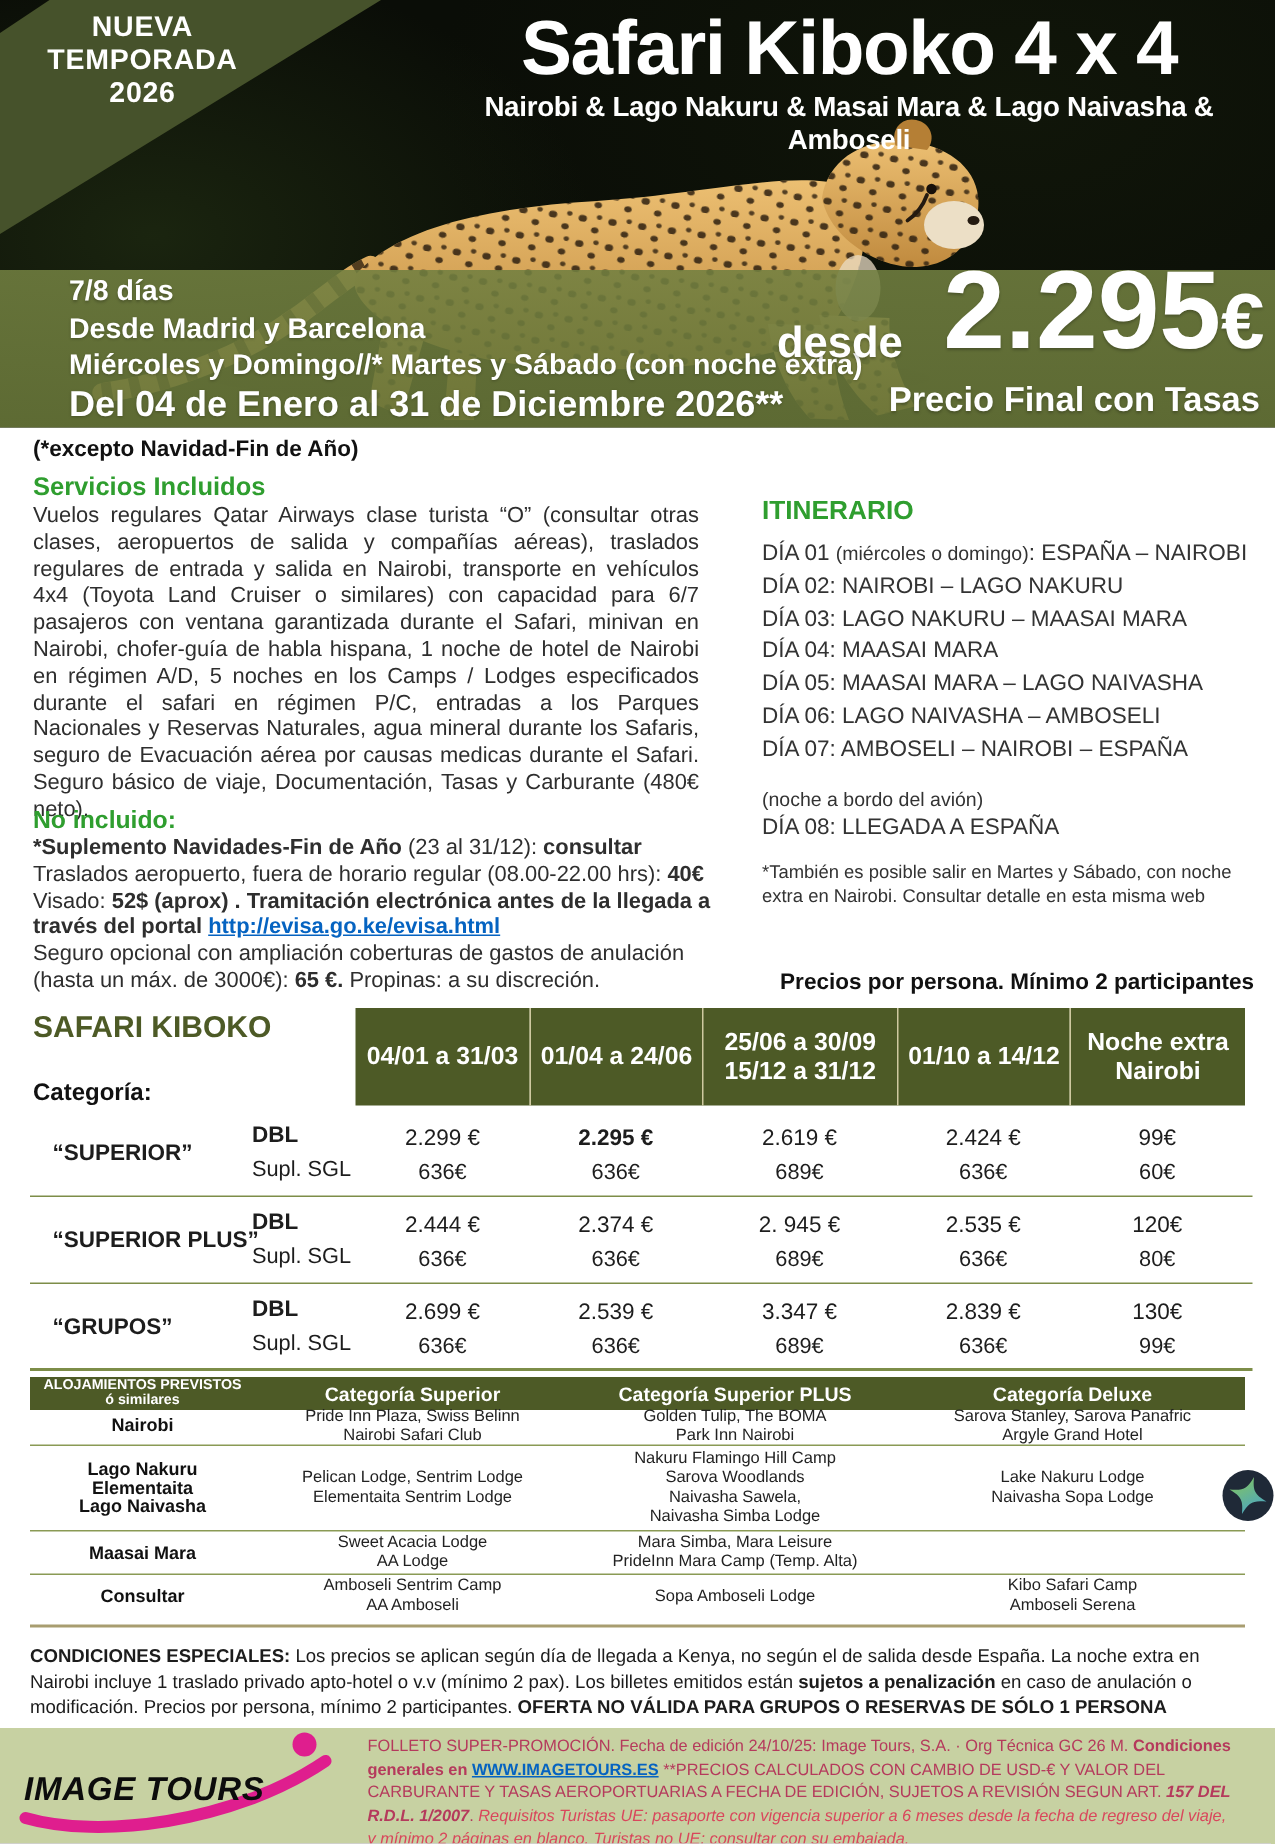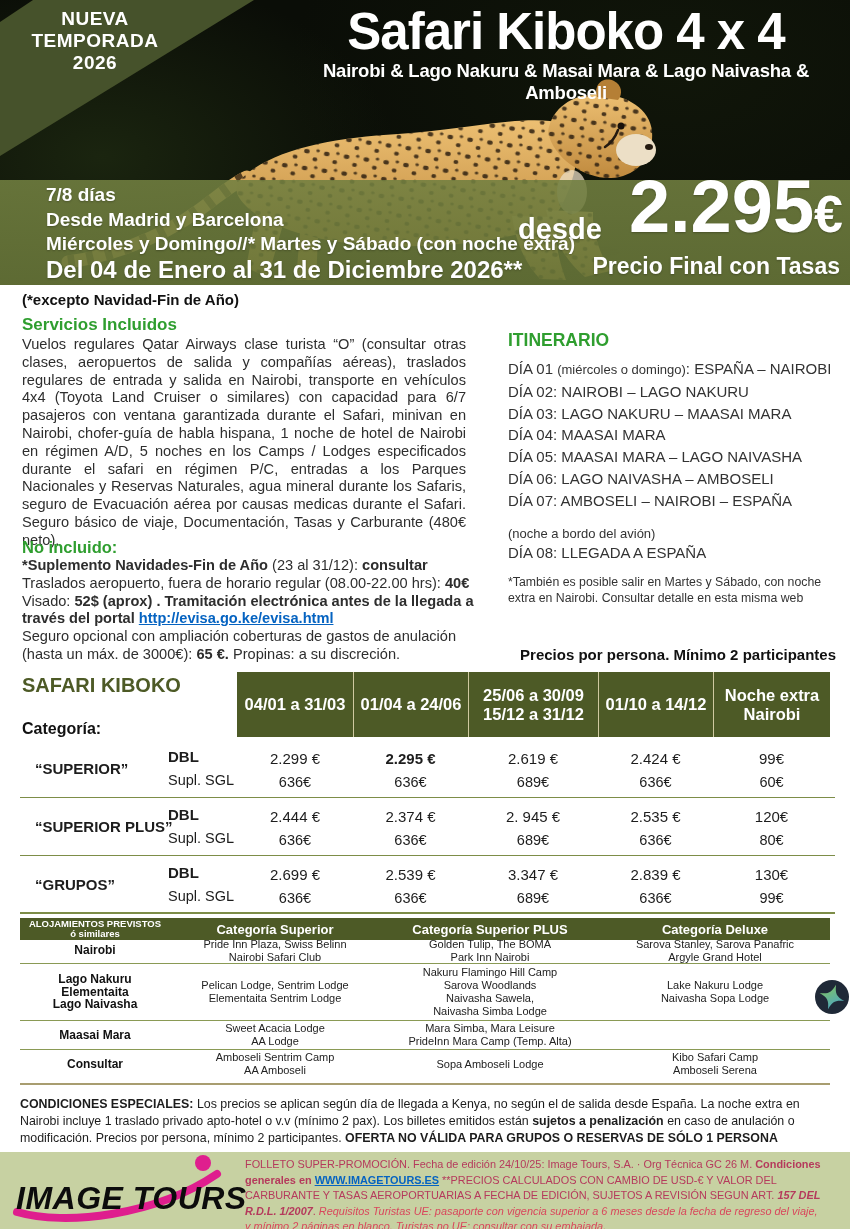--- a/index.html
+++ b/index.html
@@ -56,21 +56,21 @@
   .hcell { display:flex; flex-direction:column; align-items:center; justify-content:center; text-align:center;
     font-size:11px; line-height:12.8px; color:#222; }
   .hplace { font-weight:700; font-size:12px; line-height:12.8px; color:#111; }
   .h0{width:150px}.h1{width:210px}.h2{width:220px}.h3{width:230px}
 
   
   .footer { position:absolute; left:0; top:1152px; width:850px; height:77px; background:#c7d1a2; }
   .foot-text { position:absolute; left:245px; top:1157px; width:578px; font-size:10.9px; line-height:15.6px; color:#b53a5c; }
   .foot-text .i { font-style:italic; }
   .foot-text .red { color:#d9475c; font-style:italic; }
-  .logo-text { position:absolute; left:16px; top:1180px; width:220px; font-size:32px; font-weight:900;
+  .logo-text { position:absolute; left:16px; top:1180px; width:220px; font-size:22px; font-weight:900;
     font-style:italic; color:#0c0c0c; letter-spacing:.5px; white-space:nowrap; }
   .widget-btn { position:absolute; left:812px; top:977px; width:40px; height:40px; cursor:pointer; }
 </style>
 </head>
 <body>
 
 <div class="page">
 
   <div class="header">
     <svg class="cheetah-svg" width="850" height="285" viewBox="0 0 850 285">

